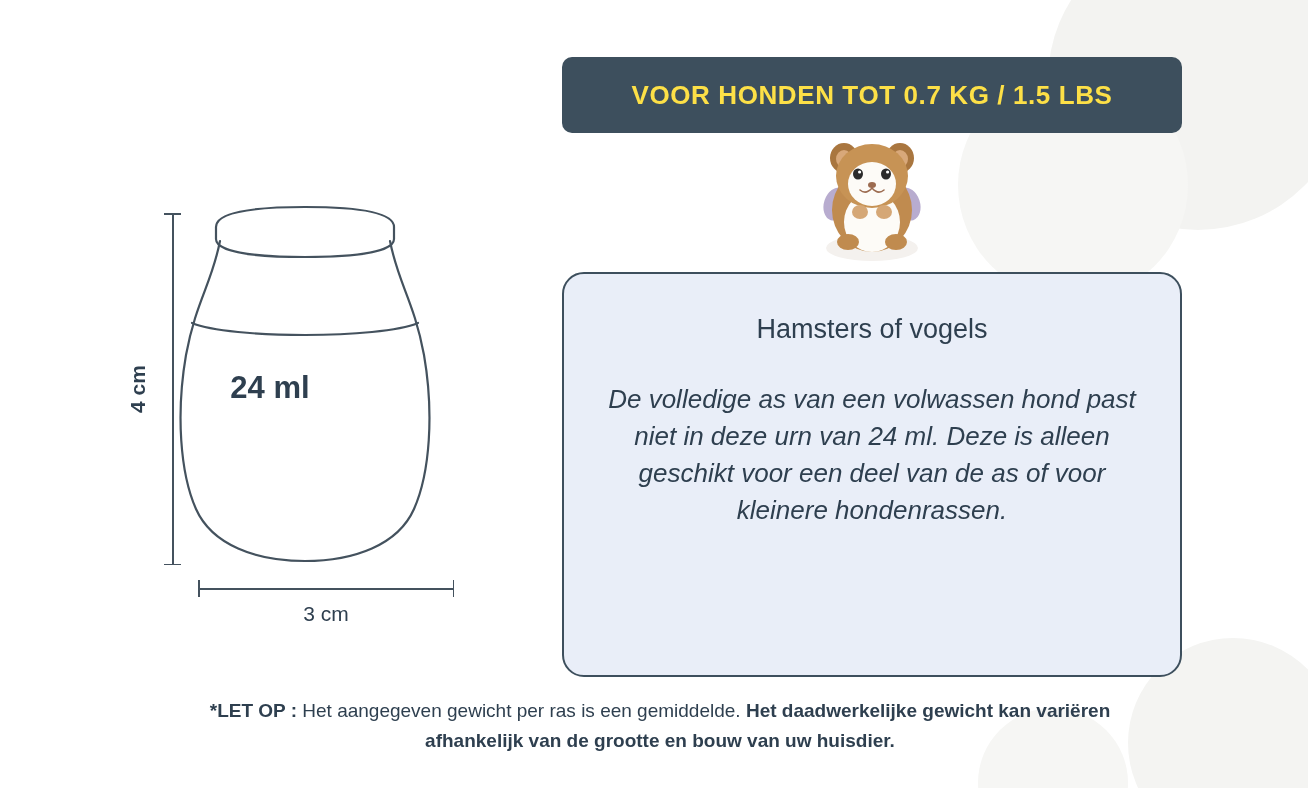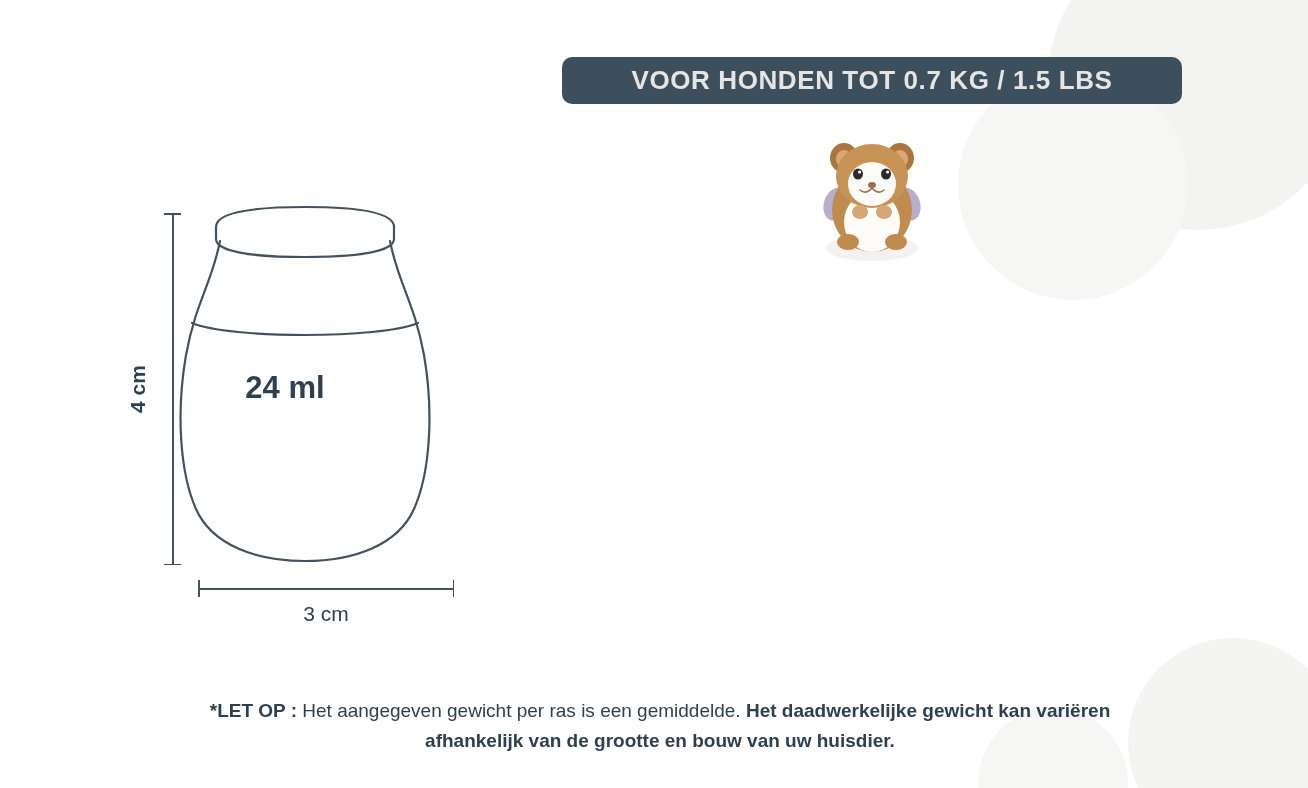--- a/index.html
+++ b/index.html
@@ -60,21 +60,20 @@
     width: 290px;
     height: 370px;
   }
   .urn-labels {
     position: absolute;
     left: 0;
     top: 370px;
     width: 540px;
     text-align: center;
     pointer-events: none;
-    margin-left: 15px;
   }
   .urn-vol {
     font-size: 31px;
     font-weight: bold;
     color: #2e3f4f;
     line-height: 1.18;
   }
   
   .dim-v {
     position: absolute;
@@ -145,27 +144,27 @@
     font-weight: normal;
     color: #2e3f4f;
   }
 
   
   .banner {
     position: absolute;
     left: 562px;
     top: 57px;
     width: 620px;
-    height: 47px;
+    height: 76px;
     background: #3d4f5d;
     border-radius: 10px;
     display: flex;
     align-items: center;
     justify-content: center;
-    color: #e5e5e5;
+    color: #fde047;
     font-size: 26px;
     font-weight: bold;
     letter-spacing: 0.6px;
   }
   .hamster {
     position: absolute;
     left: 800px;
     top: 130px;
     width: 145px;
     height: 135px;
@@ -276,18 +275,22 @@
       <circle cx="87.6" cy="42" r="1.6" fill="#ffffff"></circle>
 
       <ellipse cx="72" cy="55" rx="4" ry="3" fill="#9c6b50"></ellipse>
       <path d="M72 58 q-6 7 -12 2 M72 58 q6 7 12 2" fill="none" stroke="#9c6b50" stroke-width="1.6" stroke-linecap="round"></path>
 
       <ellipse cx="60" cy="82" rx="8" ry="7" fill="#d5a776"></ellipse>
       <ellipse cx="84" cy="82" rx="8" ry="7" fill="#d5a776"></ellipse>
     </svg>
   </div>
 
+  <div class="info-card">
+    <div class="info-head">Hamsters of vogels</div>
+    <div class="info-body">De volledige as van een volwassen hond past niet in deze urn van 24 ml. Deze is alleen geschikt voor een deel van de as of voor kleinere hondenrassen.</div>
+  </div>
 
   <div class="footnote">
     <b>*LET OP :</b><span> Het aangegeven gewicht per ras is een gemiddelde. </span><b>Het daadwerkelijke gewicht kan variëren afhankelijk van de grootte en bouw van uw huisdier.</b>
   </div>
 
 </div>
 
 </body></html>

